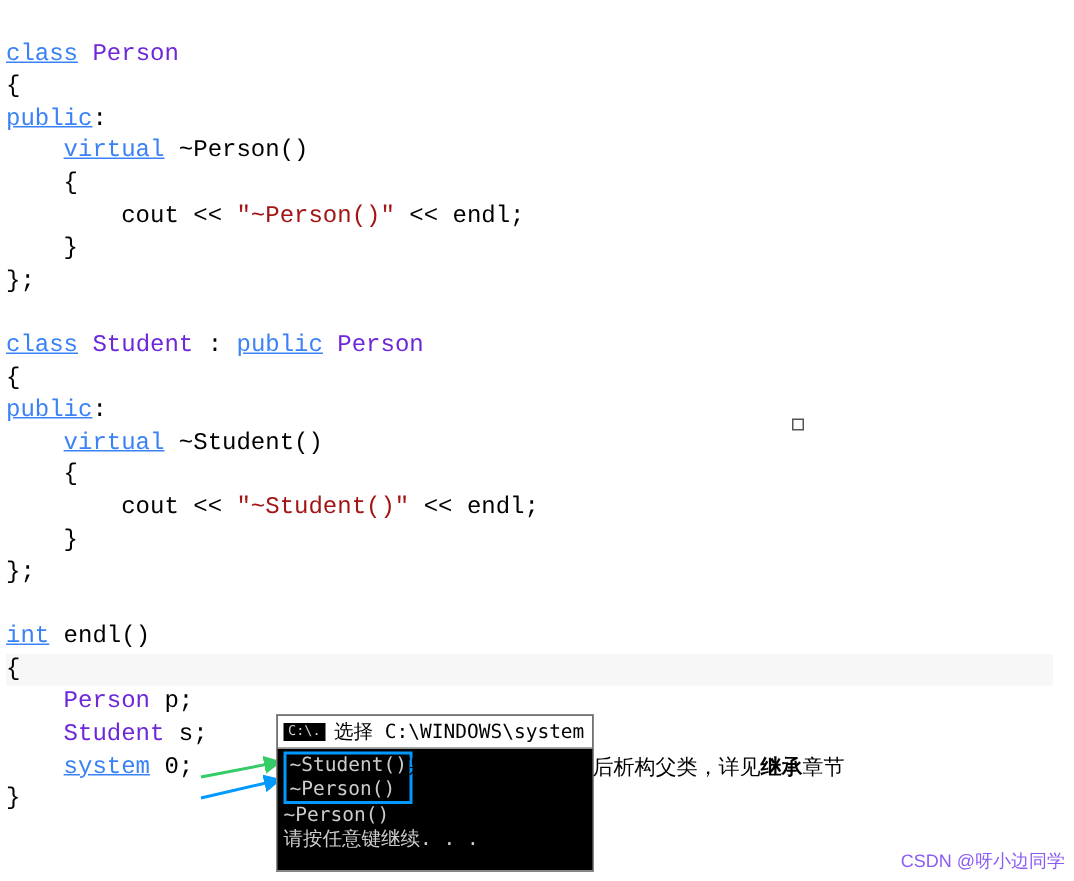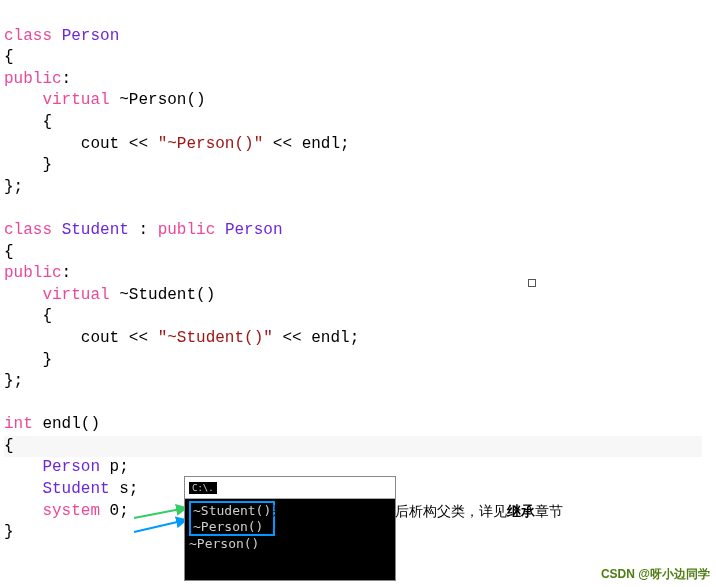--- a/index.html
+++ b/index.html
@@ -11,21 +11,21 @@
     position: relative;
     width: 716px;
     height: 587px;
     overflow: hidden;
   }
   .code-area {
     padding: 4px 0 0 4px;
     line-height: 1.35;
     white-space: pre;
   }
-  .kw { color: #ec4899; }
+  .kw { color: #3b82f6; text-decoration: underline; }
   .type { color: #6d28d9; }
   .str { color: #a31515; }
   .highlight-line {
     background: #f7f7f7;
     display: inline-block;
     width: 98%;
   }
   .paren-square {
     position: absolute;
     left: 528px;
@@ -85,24 +85,23 @@
   .arrow-svg {
     position: absolute;
     left: 128px;
     top: 500px;
     pointer-events: none;
   }
   .watermark {
     position: absolute;
     right: 6px;
     bottom: 4px;
-    color: #4d7c0f;
+    color: #8b5cf6;
     font-family: "Microsoft YaHei", sans-serif;
     font-size: 12px;
-    font-weight: bold;
   }
 </style>
 </head>
 <body>
 
 <div class="code-area">
 <span class="kw">class</span> <span class="type">Person</span>
 <span>{</span>
 <span class="kw">public</span><span>:</span>
     <span class="kw">virtual</span><span> ~Person()</span>
@@ -139,27 +138,29 @@
       <path d="M0,0 L6,3 L0,6 Z" fill="#0099ff"></path>
     </marker>
   </defs>
   <line x1="6" y1="18" x2="58" y2="8" stroke="#33cc66" stroke-width="2" marker-end="url(#ah1)"></line>
   <line x1="6" y1="32" x2="58" y2="20" stroke="#0099ff" stroke-width="2" marker-end="url(#ah2)"></line>
 </svg>
 
 <div class="console-window">
   <div class="console-title">
     <span class="console-icon">C:\.</span>
+    <span>选择 C:\WINDOWS\system</span>
   </div>
   <div class="console-body">
     <div class="hl-box">
       <div>~Student()</div>
       <div>~Person()</div>
     </div>
     <div>~Person()</div>
+    <div>请按任意键继续. . .</div>
   </div>
 </div>
 
 <div class="annotation">
   <span>保证了先析构子类，后析构父类，详见</span><b>继承</b><span>章节</span>
 </div>
 
 <div class="watermark">CSDN @呀小边同学</div>
 
 </body></html>

